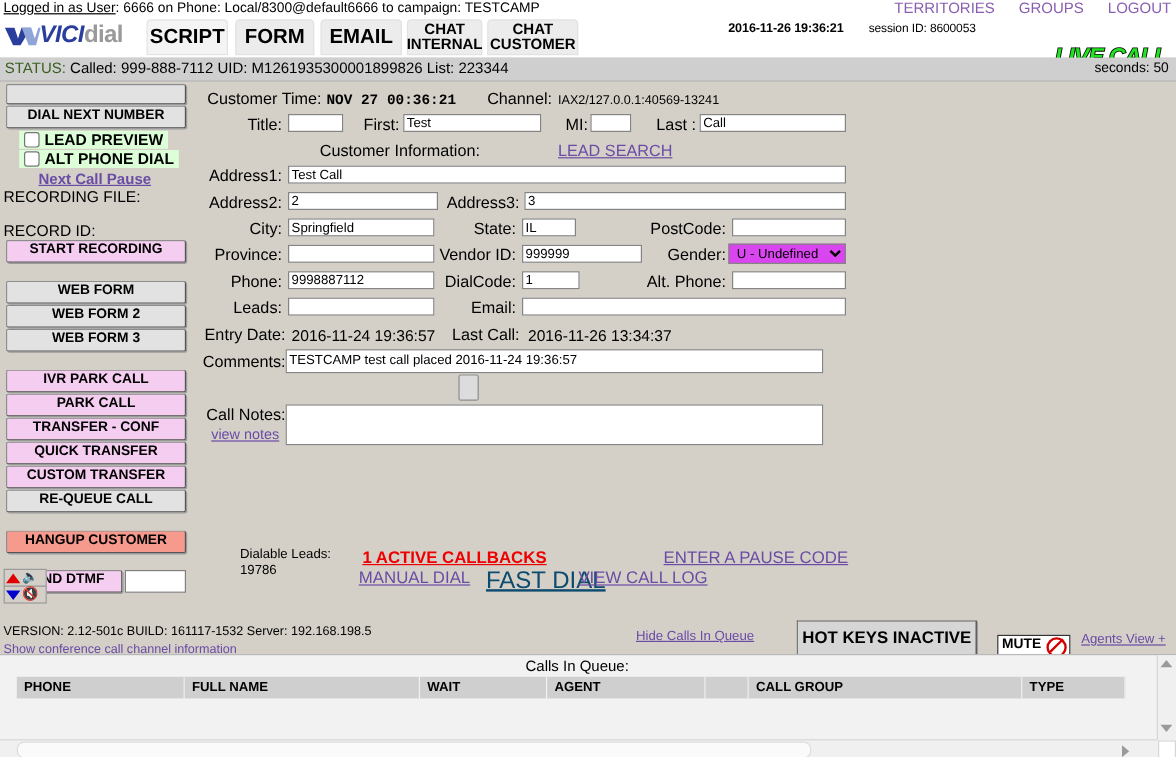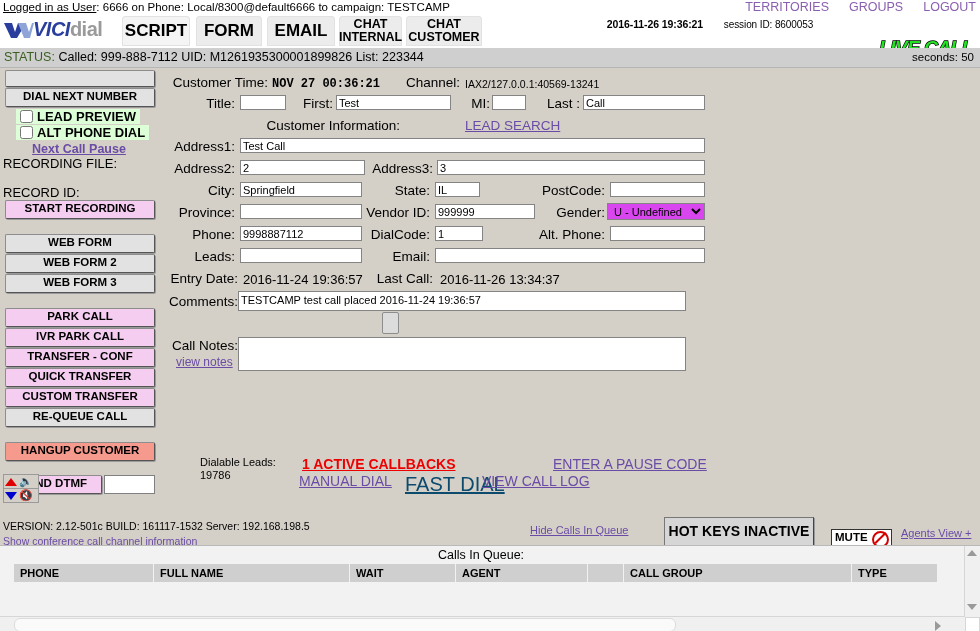--- a/index.html
+++ b/index.html
@@ -254,22 +254,22 @@
   <div class="spacer14"></div>
   <span class="lbl-plain">RECORD ID:</span>
   <div class="btn pink">START RECORDING</div>
 
   <div class="spacer14"></div>
   <div class="btn">WEB FORM</div>
   <div class="btn">WEB FORM 2</div>
   <div class="btn">WEB FORM 3</div>
 
   <div class="spacer14"></div>
+  <div class="btn pink">IVR PARK CALL</div>
   <div class="btn pink">PARK CALL</div>
-  <div class="btn pink">IVR PARK CALL</div>
   <div class="btn pink">TRANSFER - CONF</div>
   <div class="btn pink">QUICK TRANSFER</div>
   <div class="btn pink">CUSTOM TRANSFER</div>
   <div class="btn">RE-QUEUE CALL</div>
 
   <div class="spacer14"></div>
   <div class="btn red">HANGUP CUSTOMER</div>
 
   <div id="dtmfrow">
     <div id="dtmf-btn">SEND DTMF</div>

